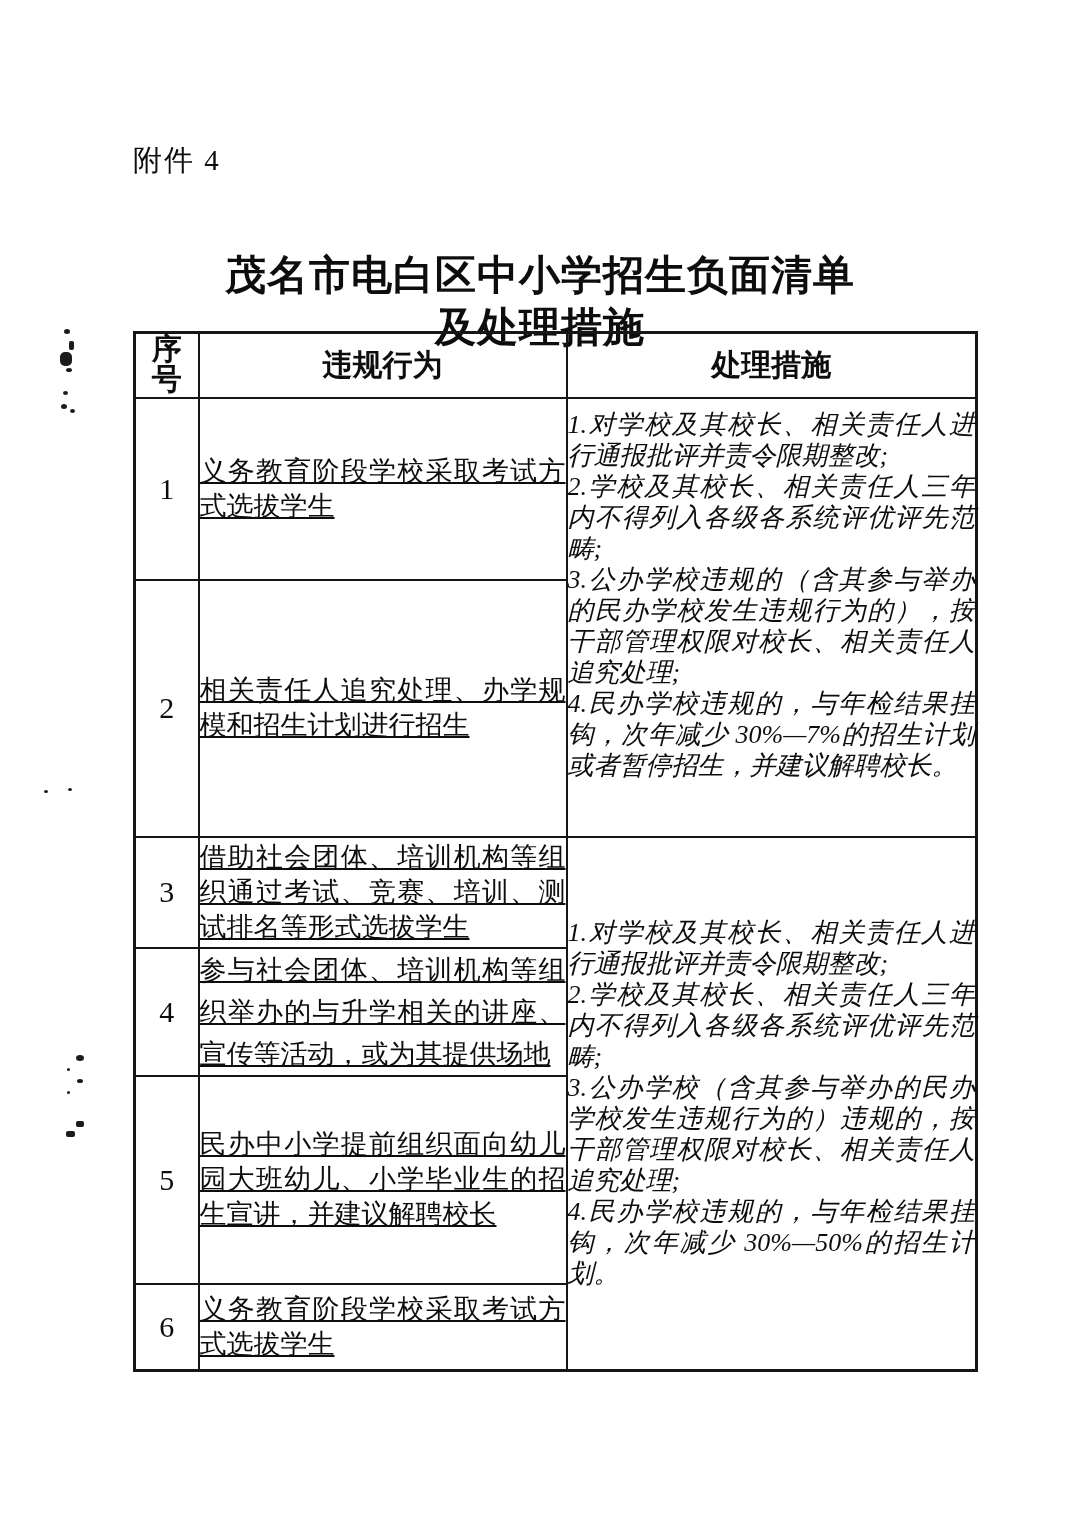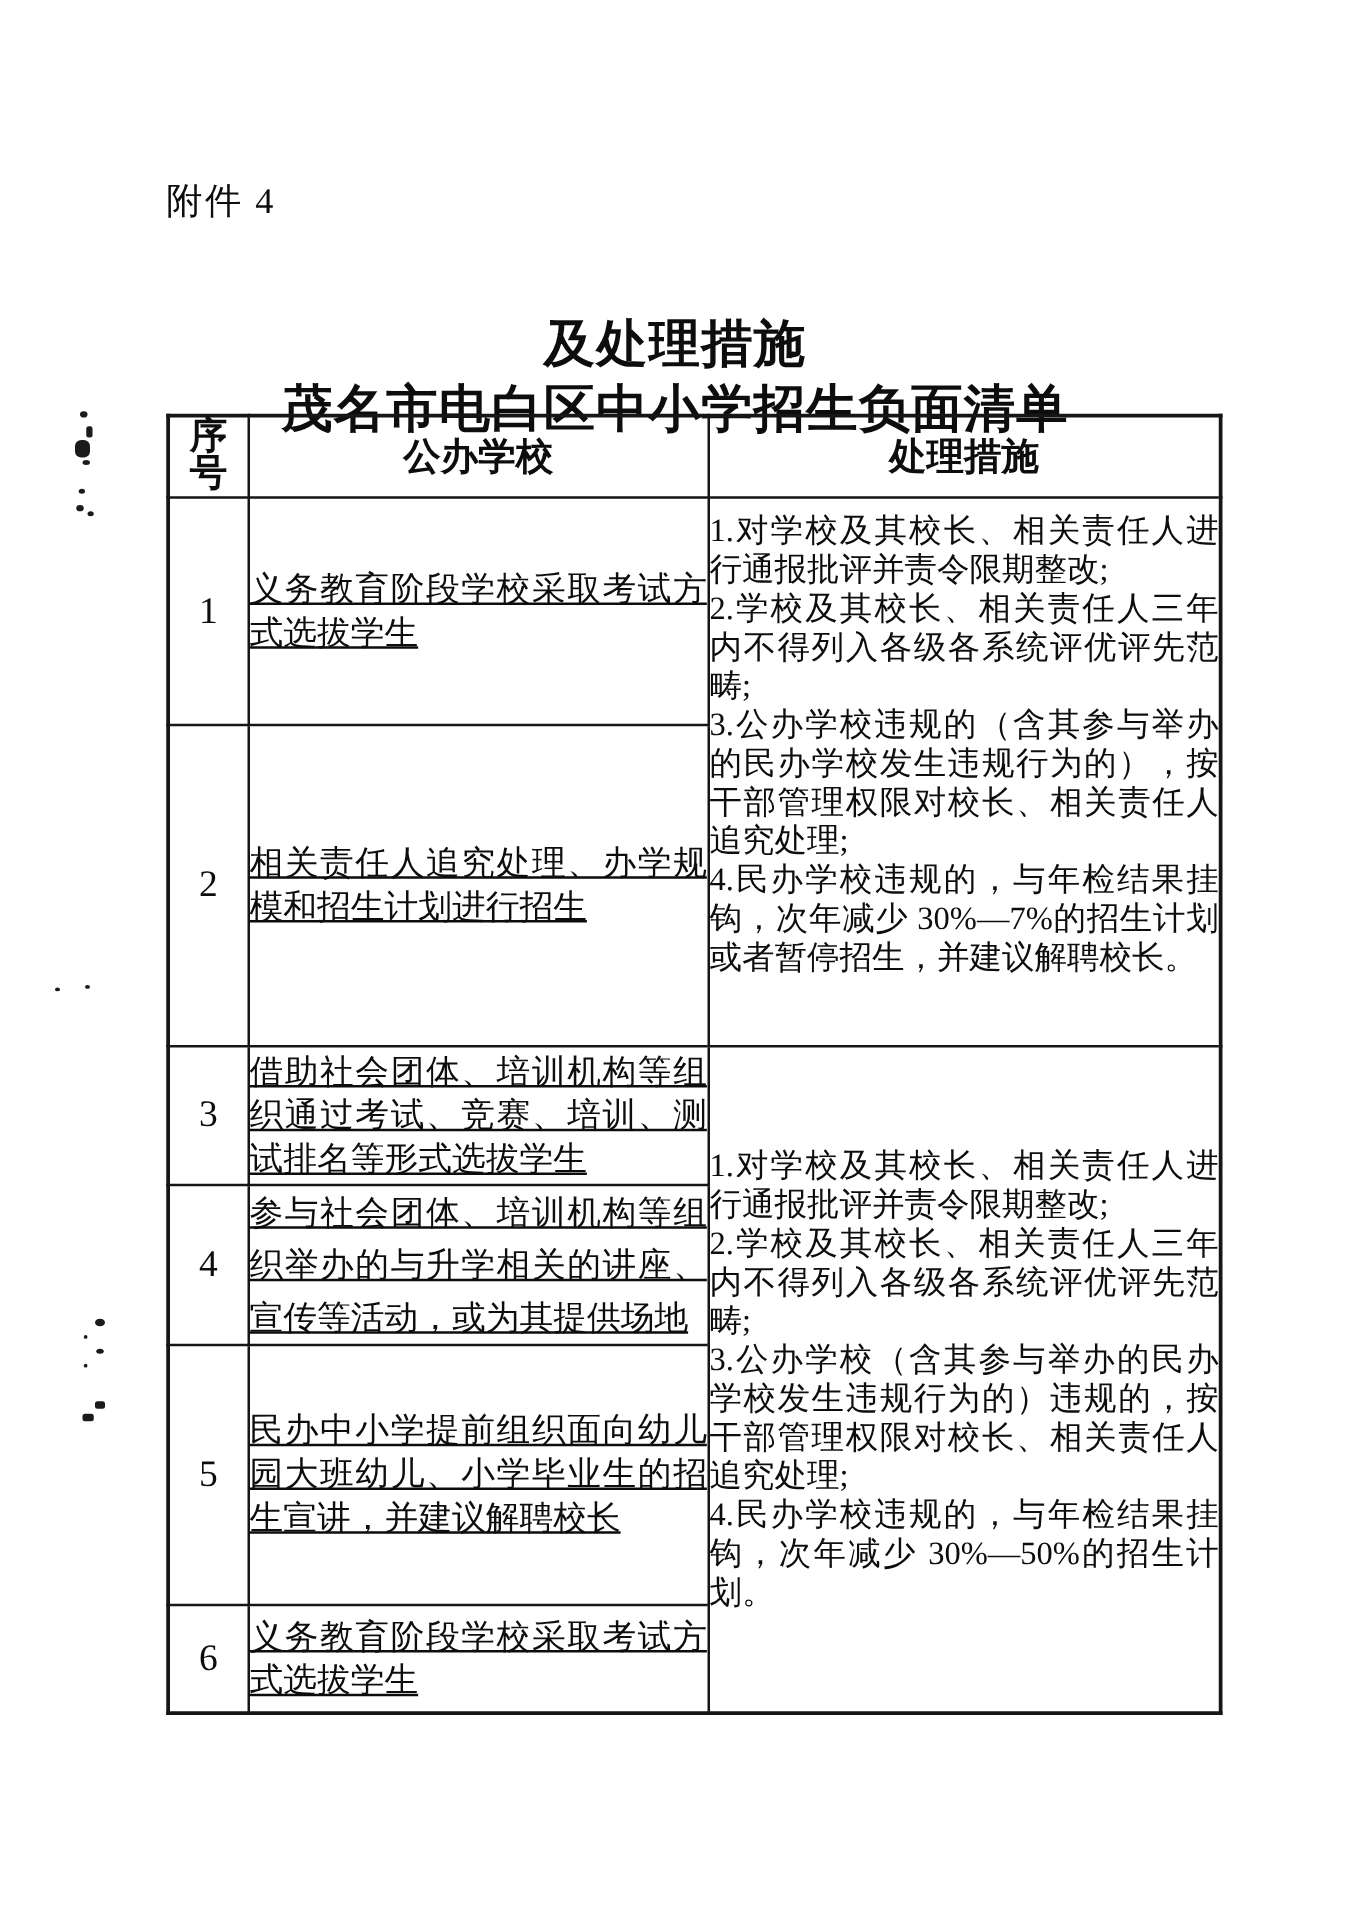--- a/index.html
+++ b/index.html
@@ -78,48 +78,48 @@
   td.vio.tight { line-height: 42px; }
   td.mea {
     padding: 4px 10px 4px 12px;
     font-size: 26px;
     line-height: 31px;
     text-align: justify;
     text-justify: inter-character;
   }
   td.mea.g1 { vertical-align: top; padding-top: 10px; }
   td.mea.g2 { vertical-align: middle; }
-  td.mea .mi { text-align: justify; }
+  td.mea .mi { text-align: justify; font-style: italic; }
   
   .speck {
     position: absolute;
     background: #1b1b1b;
     border-radius: 50%;
   }
 </style>
 </head>
 <body>
 
 <div class="attachment-label">附件 4</div>
 
 <div class="doc-title">
+  <div>茂名市电白区中小学招生负面清单</div>
   <div>及处理措施</div>
-  <div>茂名市电白区中小学招生负面清单</div>
 </div>
 
 <table class="nl">
   <colgroup>
       <col class="c-no">
       <col class="c-vio">
       <col class="c-mea">
     </colgroup>
   <tbody>
       <tr class="h">
     <th><span class="seq">序号</span></th>
-    <th>公办学校</th>
+    <th>违规行为</th>
     <th>处理措施</th>
   </tr>
 
   <tr class="r1">
     <td class="no">1</td>
     <td class="vio">义务教育阶段学校采取考试方式选拔学生</td>
     <td class="mea g1" rowspan="2">
       <div class="mi">1.对学校及其校长、相关责任人进行通报批评并责令限期整改;</div>
       <div class="mi">2.学校及其校长、相关责任人三年内不得列入各级各系统评优评先范畴;</div>
       <div class="mi">3.公办学校违规的（含其参与举办的民办学校发生违规行为的），按干部管理权限对校长、相关责任人追究处理;</div>

